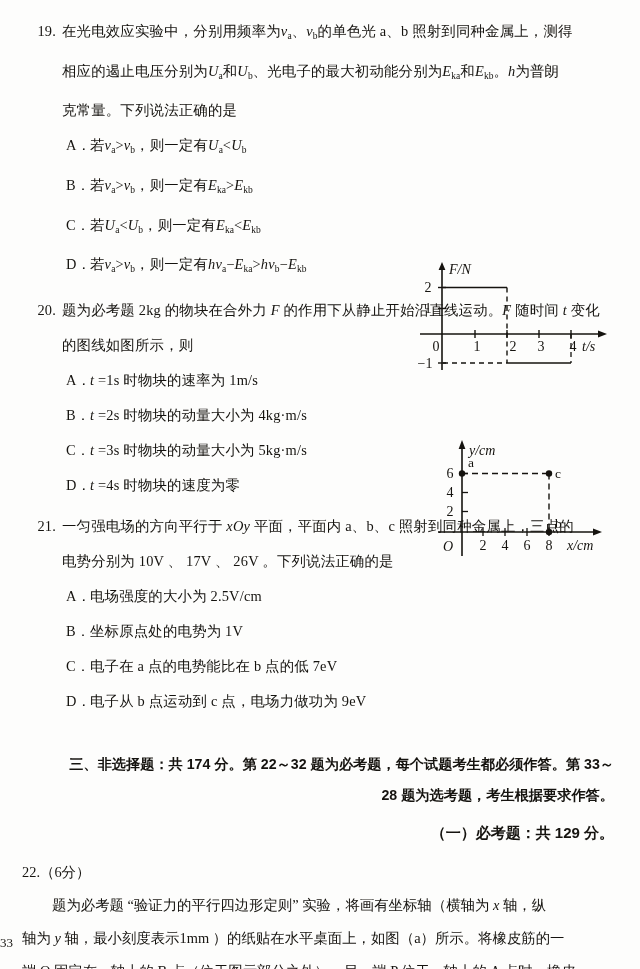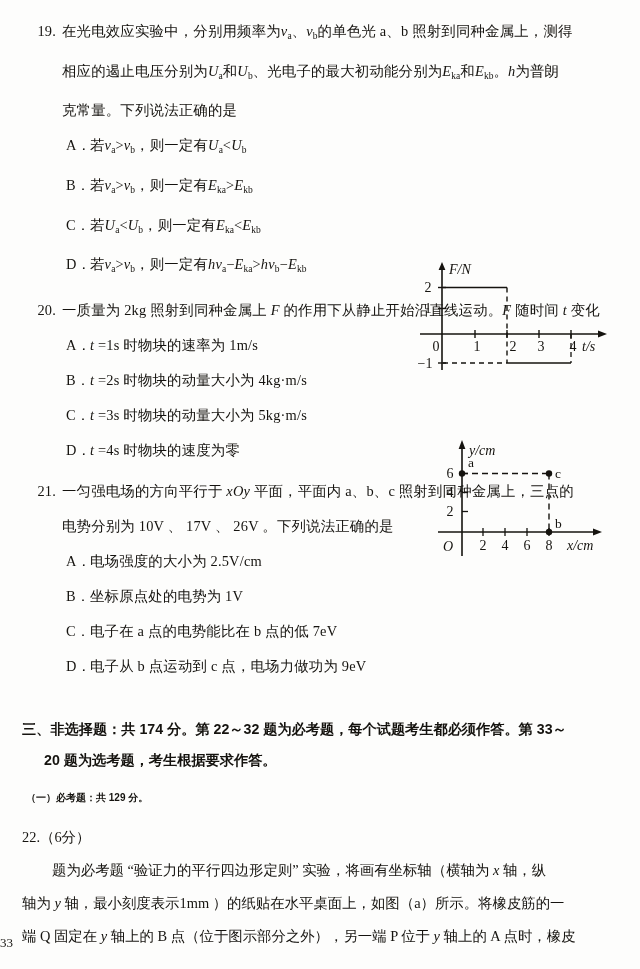--- a/index.html
+++ b/index.html
@@ -58,21 +58,21 @@
   .sec-head {
     font-family: "Liberation Sans", "DejaVu Sans", sans-serif;
     font-weight: bold;
     font-size: 14.2px;
     line-height: 31px;
   }
   .sec-head .cont { padding-left: 22px; display: block; }
   .sub-head {
     font-family: "Liberation Sans", "DejaVu Sans", sans-serif;
     font-weight: bold;
-    font-size: 10px;
+    font-size: 15px;
     line-height: 31px;
     padding-left: 4px;
   }
 
   
   .para {
     font-size: 14.4px;
     line-height: 33px;
     white-space: nowrap;
   }
@@ -121,22 +121,23 @@
       <span class="opt-letter">C．</span><span>若</span><span class="ital">U</span><span class="sub">a</span><span>&lt;</span><span class="ital">U</span><span class="sub">b</span><span>，则一定有</span><span class="ital">E</span><span class="sub">ka</span><span>&lt;</span><span class="ital">E</span><span class="sub">kb</span>
     </div>
 
     <div class="line indent-opt">
       <span class="opt-letter">D．</span><span>若</span><span class="ital">ν</span><span class="sub">a</span><span>&gt;</span><span class="ital">ν</span><span class="sub">b</span><span>，则一定有</span><span class="ital">hν</span><span class="sub">a</span><span>−</span><span class="ital">E</span><span class="sub">ka</span><span>&gt;</span><span class="ital">hν</span><span class="sub">b</span><span>−</span><span class="ital">E</span><span class="sub">kb</span>
     </div>
   </div>
 
   <div class="q" style="margin-top:6px;">
     <div class="line">
-      <span class="qnum">20.</span><span>一质量为 2kg 照射到同种金属上 </span><span class="ital">F</span><span> 的作用下从静止开始沿直线运动。</span><span class="ital">F</span><span> 随时间 </span><span class="ital">t</span><span> 变化</span>
-    </div>
+      <span class="qnum">20.</span><span>题为必考题 2kg 的物块在合外力 </span><span class="ital">F</span><span> 的作用下从静止开始沿直线运动。</span><span class="ital">F</span><span> 随时间 </span><span class="ital">t</span><span> 变化</span>
+    </div>
+    <div class="line indent1">的图线如图所示，则</div>
 
     <div class="line indent-opt">
       <span class="opt-letter">A．</span><span class="ital">t</span><span> =1s 时物块的速率为 1m/s</span>
     </div>
     <div class="line indent-opt">
       <span class="opt-letter">B．</span><span class="ital">t</span><span> =2s 时物块的动量大小为 4kg·m/s</span>
     </div>
     <div class="line indent-opt">
       <span class="opt-letter">C．</span><span class="ital">t</span><span> =3s 时物块的动量大小为 5kg·m/s</span>
     </div>
@@ -245,24 +246,24 @@
       <text x="40" y="39" font-family="Liberation Serif, serif" font-size="13.5" fill="#15130f">a</text>
 
       <circle cx="121" cy="45.5" r="3.2" fill="#15130f"></circle>
       <text x="127" y="50" font-family="Liberation Serif, serif" font-size="13.5" fill="#15130f">c</text>
 
       <circle cx="121" cy="104" r="3.2" fill="#15130f"></circle>
       <text x="127" y="100" font-family="Liberation Serif, serif" font-size="13.5" fill="#15130f">b</text>
     </svg>
   </div>
 
-  <div style="margin-top:30px;">
+  <div style="margin-top:30px;text-align:right;">
     <div class="sec-head">三、非选择题：共 174 分。第 22～32 题为必考题，每个试题考生都必须作答。第 33～</div>
     <div class="sec-head">
-      <span class="cont">20 题为选考题，考生根据要求作答。</span>
+      <span class="cont">28 题为选考题，考生根据要求作答。</span>
     </div>
     <div class="sub-head" style="margin-top:6px;">（一）必考题：共 129 分。</div>
   </div>
 
   <div class="q" style="margin-top:8px;">
     <div class="para">
       <span>22.</span><span>（6分）</span>
     </div>
     <div class="para first">
       <span>题为必考题 “验证力的平行四边形定则” 实验，将画有坐标轴（横轴为 </span><span class="ital">x</span><span> 轴，纵</span>

